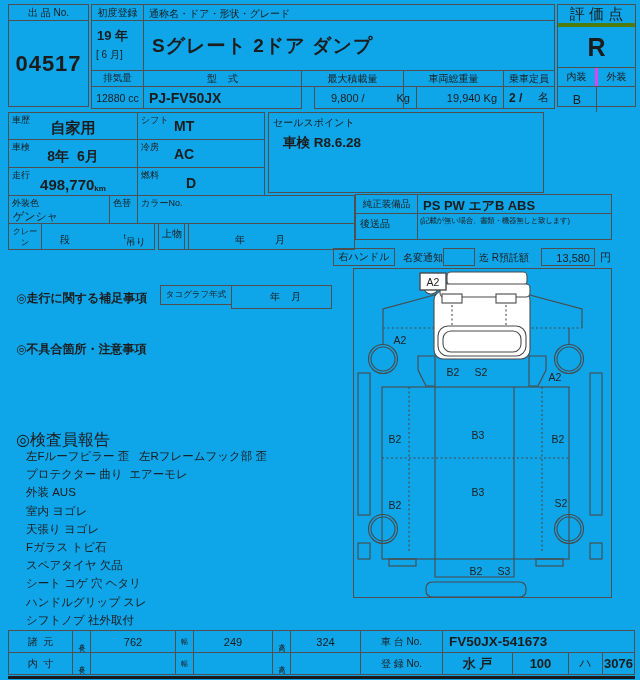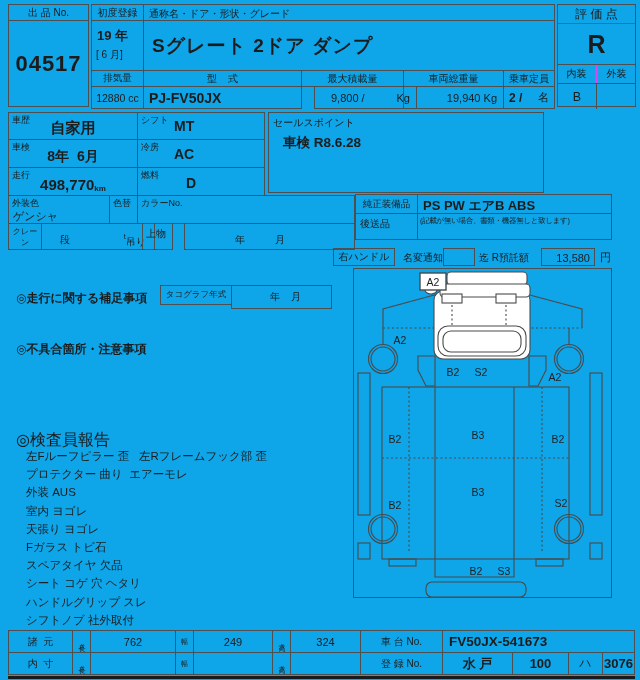--- a/index.html
+++ b/index.html
@@ -50,21 +50,21 @@
   <div class="box c hdr" style="left:403px;top:70px;width:101px;height:17px">車両総重量</div>
   <div class="box" style="left:403px;top:86px;width:101px;height:23px;font-size:11px;text-align:right;padding:5px 6px 0 0">19,940 Kg</div>
 
   <div class="box c hdr" style="left:503px;top:70px;width:52px;height:17px">乗車定員</div>
   <div class="box" style="left:503px;top:86px;width:52px;height:23px;display:flex;align-items:center;justify-content:space-between;padding:0 5px;font-size:12px">
     <span style="font-weight:700">2 /</span>
     <span style="font-size:11px">名</span>
   </div>
 
   <div class="box" style="left:557px;top:4px;width:79px;height:103px">
-    <div class="c" style="height:18px;border-bottom:1px solid #4d7c0f;font-size:12px">評 価 点</div>
+    <div class="c" style="height:18px;border-bottom:4px solid #4d7c0f;font-size:15px">評 価 点</div>
     <div class="c" style="height:40px;border-bottom:1px solid #4f4f4f;font-size:25px;font-weight:600">R</div>
     <div style="display:flex;height:18px;border-bottom:1px solid #4f4f4f">
       <div class="c" style="width:50%;border-right:3px solid #d946ef;font-size:10px">内装</div>
       <div class="c" style="width:50%;font-size:10px">外装</div>
     </div>
     <div style="display:flex;height:25px">
       <div class="c" style="width:50%;border-right:1px solid #4f4f4f;font-size:12.5px">B</div>
       <div class="c" style="width:50%;font-size:12.5px"></div>
     </div>
   </div>
@@ -105,21 +105,21 @@
   </div>
   <div class="box" style="left:137px;top:195px;width:218px;height:29px">
     <span class="cl">カラーNo.</span>
   </div>
 
   <div class="box c" style="left:8px;top:223px;width:34px;height:27px;font-size:8px">クレーン</div>
   <div class="box" style="left:41px;top:223px;width:114px;height:27px">
     <span style="position:absolute;left:18px;top:9px;font-size:10px">段</span>
     <span style="position:absolute;right:8px;top:8px;font-size:10px"><span class="sup">t</span><span>吊り</span></span>
   </div>
-  <div class="box" style="left:142px;top:223px;width:31px;height:27px;font-size:10px;padding:3px 0 0 3px">上物</div>
+  <div class="box" style="left:158px;top:223px;width:31px;height:27px;font-size:10px;padding:3px 0 0 3px">上物</div>
   <div class="box" style="left:184px;top:223px;width:171px;height:27px">
     <span style="position:absolute;left:50px;top:9px;font-size:10px">年</span>
     <span style="position:absolute;left:90px;top:9px;font-size:10px">月</span>
   </div>
 
   <div class="box" style="left:268px;top:112px;width:276px;height:81px">
     <div style="font-size:10px;margin:3px 0 0 4px">セールスポイント</div>
     <div class="pre" style="font-size:13.5px;font-weight:600;margin:4px 0 0 14px">車検 R8.6.28</div>
   </div>
 

